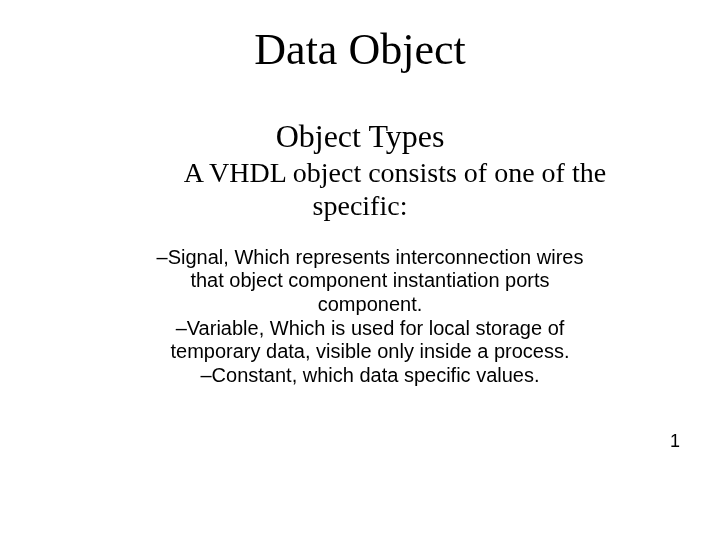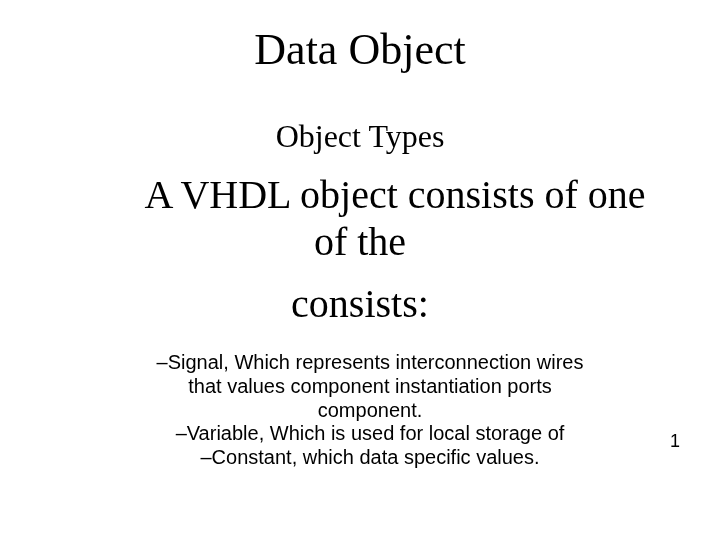--- a/index.html
+++ b/index.html
@@ -32,22 +32,21 @@
     left: 54px;
     right: 54px;
     font-size: 32px;
     line-height: 1.18;
     text-align: center;
   }
   .subheading {
     font-size: 32px;
   }
   .intro {
-    font-size: 40px;
-    margin-top: 15px;
+    font-size: 28px;
   }
   .indent {
     display: inline-block;
     width: 70px; 
   }
   .bullets {
     margin-top: 24px;
     margin-left: 40px;
     margin-right: 20px;
     font-family: Arial, Helvetica, sans-serif;
@@ -67,26 +66,27 @@
 
 <div class="slide">
 
   <div class="title">Data Object</div>
 
   <div class="body">
     <div class="subheading">Object Types</div>
     <div class="intro">
       <span class="indent"></span><span>A VHDL object consists of one of the</span>
     </div>
-    <div class="intro">consists:</div>
+    <div class="intro">specific:</div>
 
     <div class="bullets">
       <div>–Signal, Which represents interconnection wires</div>
-      <div>that values component instantiation ports</div>
+      <div>that object component instantiation ports</div>
       <div>component.</div>
       <div>–Variable, Which is used for local storage of</div>
+      <div>temporary data, visible only inside a process.</div>
       <div>–Constant, which data specific values.</div>
     </div>
   </div>
 
   <div class="page-number">1</div>
 
 </div>
 
 </body></html>

